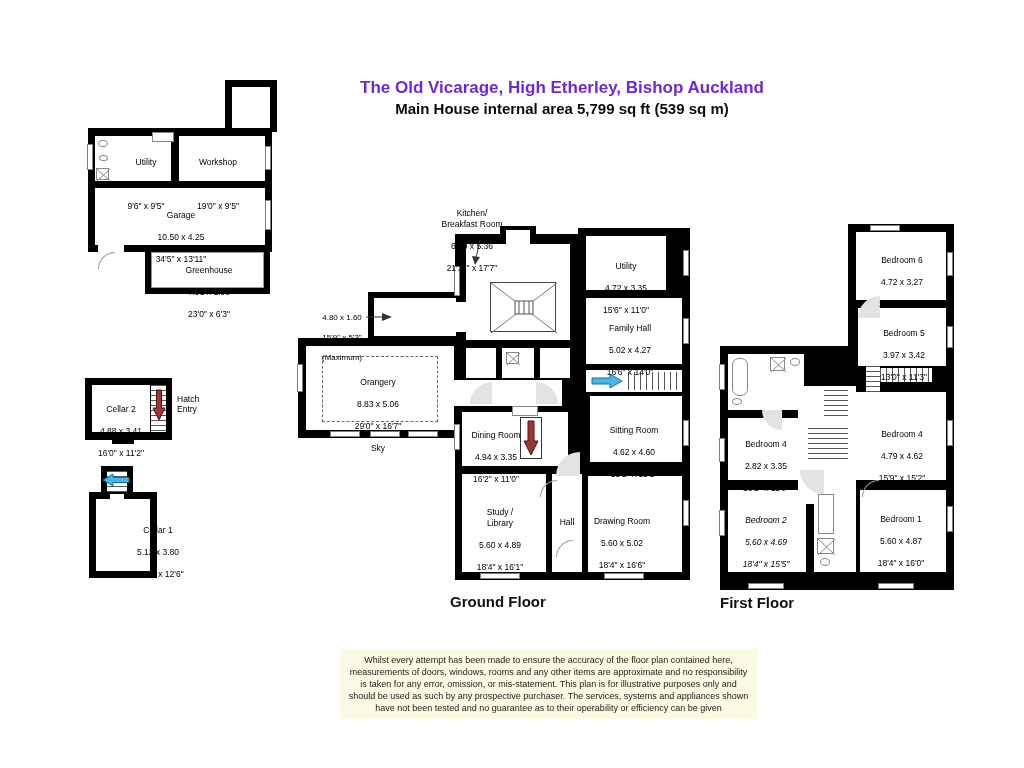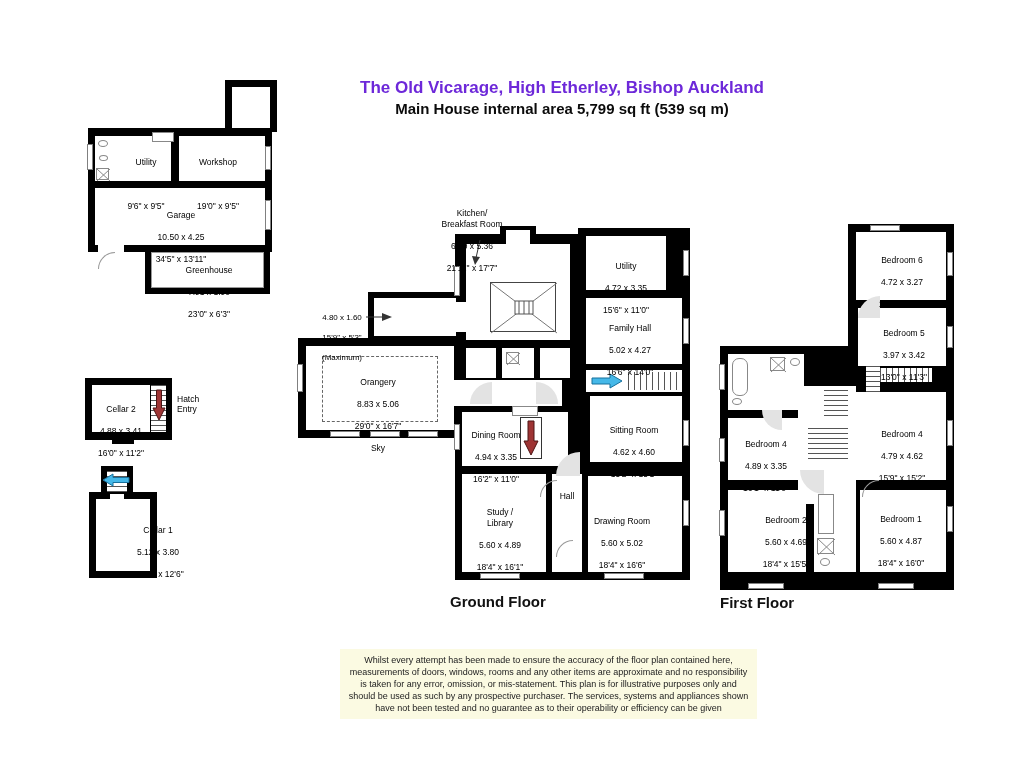--- a/index.html
+++ b/index.html
@@ -248,21 +248,21 @@
       <div class="nm">Sitting Room</div>
       <div>4.62 x 4.60</div>
       <div>15'2" x 15'1"</div>
     </div>
     <div class="lbl" style="left:500px;top:496px;">
       <div class="nm">Study /
 Library</div>
       <div>5.60 x 4.89</div>
       <div>18'4" x 16'1"</div>
     </div>
-    <div class="lbl" style="left:567px;top:480px;">
+    <div class="lbl" style="left:567px;top:506px;">
       <div class="nm">Hall</div>
     </div>
     <div class="lbl" style="left:622px;top:505px;">
       <div class="nm">Drawing Room</div>
       <div>5.60 x 5.02</div>
       <div>18'4" x 16'6"</div>
     </div>
     <div class="floorlbl" style="left:450px;top:593px;">Ground Floor</div>
   </div>
 
@@ -324,29 +324,29 @@
       <div>4.72 x 3.27</div>
       <div>15'6" x 10'9"</div>
     </div>
     <div class="lbl" style="left:904px;top:317px;">
       <div class="nm">Bedroom 5</div>
       <div>3.97 x 3.42</div>
       <div>13'0" x 11'3"</div>
     </div>
     <div class="lbl" style="left:766px;top:428px;">
       <div class="nm">Bedroom 4</div>
-      <div>4.89 x 3.35</div>
+      <div>2.82 x 3.35</div>
       <div>16'1" x 11'0"</div>
     </div>
     <div class="lbl" style="left:902px;top:418px;">
       <div class="nm">Bedroom 4</div>
       <div>4.79 x 4.62</div>
       <div>15'9" x 15'2"</div>
     </div>
-    <div class="lbl" style="left:786px;top:504px;">
+    <div class="lbl" style="left:766px;top:504px;font-style:italic;">
       <div class="nm">Bedroom 2</div>
       <div>5.60 x 4.69</div>
       <div>18'4" x 15'5"</div>
     </div>
     <div class="lbl" style="left:901px;top:503px;">
       <div class="nm">Bedroom 1</div>
       <div>5.60 x 4.87</div>
       <div>18'4" x 16'0"</div>
     </div>
     <div class="floorlbl" style="left:720px;top:594px;">First Floor</div>

